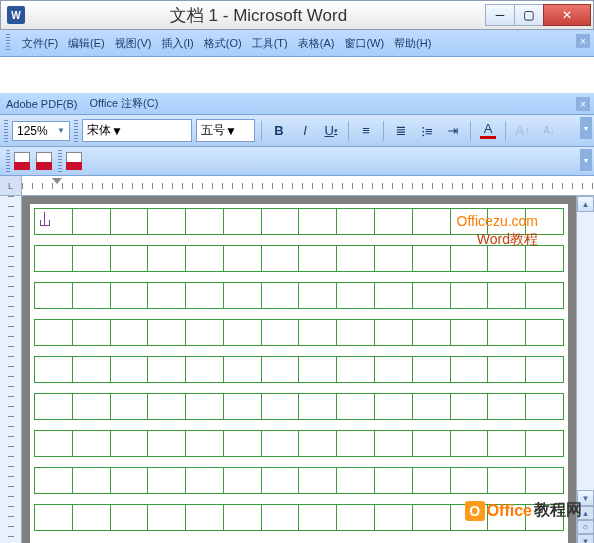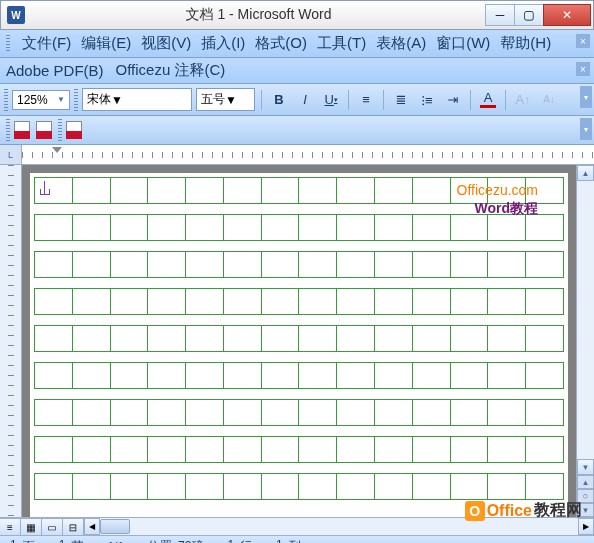--- a/index.html
+++ b/index.html
@@ -1,31 +1,31 @@
 <!DOCTYPE html>
 <html><head>
 <meta charset="utf-8">
 <style>
 * { margin: 0; padding: 0; box-sizing: border-box; }
 body { font-family: "Microsoft YaHei", SimSun, sans-serif; font-size: 12px; background: #fff; width: 594px; height: 543px; overflow: hidden; position: relative; }
 
 
 .titlebar { height: 30px; background: linear-gradient(#fff, #e8e8e8); border: 1px solid #8a9db5; display: flex; align-items: center; position: relative; }
 .titlebar .app-icon { width: 18px; height: 18px; margin: 0 6px; background: #2b579a; border-radius: 2px; display: flex; align-items: center; justify-content: center; color: #fff; font-size: 10px; font-weight: bold; }
-.titlebar .title { flex: 1; text-align: center; font-size: 14px; color: #333; }
+.titlebar .title { flex: 1; text-align: center; font-size: 17px; color: #333; }
 .win-btns { display: flex; height: 22px; margin-right: 2px; }
 .win-btn { width: 30px; height: 22px; border: 1px solid #9cb0cc; background: linear-gradient(#f5faff, #d5e5f5); display: flex; align-items: center; justify-content: center; margin-left: -1px; }
 .win-btn.close { width: 48px; background: linear-gradient(#e9756b, #c8433b); color: #fff; border-color: #9a3028; }
 
 
 .menubar { background: linear-gradient(#bfdbff, #a8cef8); border-bottom: 1px solid #7ba3d8; padding: 4px 6px; display: flex; flex-wrap: wrap; align-items: center; gap: 10px; position: relative; }
 .menu-handle { width: 4px; height: 18px; background: repeating-linear-gradient(#6c8cc8, #6c8cc8 1px, transparent 1px, transparent 3px); margin-right: 2px; }
-.menu-item { color: #1a3d6b; font-size: 15px; cursor: default; }
+.menu-item { color: #1a3d6b; font-size: 11px; cursor: default; }
 .menu-close { position: absolute; right: 4px; top: 4px; width: 14px; height: 14px; background: #8cb0e0; color: #fff; font-size: 10px; display: flex; align-items: center; justify-content: center; }
-.menubar-row2 { background: linear-gradient(#bfdbff, #a8cef8); border-bottom: 1px solid #7ba3d8; padding: 3px 6px; display: flex; align-items: center; gap: 12px; position: relative; }
+.menubar-row2 { background: linear-gradient(#bfdbff, #a8cef8); border-bottom: 1px solid #7ba3d8; padding: 3px 6px; display: flex; align-items: center; gap: 12px; position: relative; margin-top: 36px; }
 
 
 .toolbar { background: linear-gradient(#d4e7ff, #b0d0f5); border-bottom: 1px solid #7ba3d8; padding: 4px 4px; display: flex; align-items: center; gap: 4px; position: relative; }
 .tool-handle { width: 4px; height: 22px; background: repeating-linear-gradient(#6c8cc8, #6c8cc8 1px, transparent 1px, transparent 3px); }
 .zoom-box { background: #fff; border: 1px solid #7b9ed0; padding: 2px 4px; width: 58px; font-size: 12px; display: flex; align-items: center; }
 .zoom-box .dd { margin-left: auto; font-size: 8px; color: #4a6ca8; }
 .font-box { background: #fff; border: 1px solid #7b9ed0; padding: 2px 4px; width: 110px; font-size: 12px; display: flex; align-items: center; }
 .size-box { background: #fff; border: 1px solid #7b9ed0; padding: 2px 4px; width: 59px; font-size: 12px; display: flex; align-items: center; }
 .tb-btn { width: 22px; height: 22px; display: flex; align-items: center; justify-content: center; font-size: 13px; color: #1a3d6b; border: 1px solid transparent; }
 .sep { width: 1px; height: 20px; background: #8cb0e0; margin: 0 2px; }
@@ -56,21 +56,21 @@
 .grid-spacer { height: 10px; }
 .cursor { position: absolute; left: 10px; top: 8px; width: 8px; height: 14px; }
 .cursor::before { content: ''; position: absolute; width: 1px; height: 14px; background: #8040a0; left: 4px; }
 .cursor::after { content: ''; position: absolute; width: 8px; height: 5px; border: 1px solid #8040a0; border-top: none; bottom: 0; }
 
 
 .wm1 { position: absolute; right: 30px; top: 8px; font-size: 11px; text-align: right; line-height: 1.3; }
 .wm1 .l1 { color: #1a62b8; font-size: 18px; font-weight: bold; }
 .wm1 .l1 b { color: #ff7b00; }
 .wm1 .l2 { color: #ff7b00; font-size: 14px; }
-.wm1 .l3 { color: #701a75; font-weight: bold; font-size: 14px; }
+.wm1 .l3 { color: #c2410c; font-weight: normal; font-size: 14px; }
 .wm2 { position: absolute; right: 12px; bottom: 22px; font-size: 16px; color: #ff7b00; font-weight: bold; display: flex; align-items: center; gap: 2px; }
 .wm2 .blk { color: #333; font-size: 12px; font-weight: normal; }
 .wm2 .cube { width: 20px; height: 20px; background: #ff9a1a; display: inline-flex; align-items: center; justify-content: center; color: #fff; border-radius: 3px; font-size: 14px; }
 
 
 .vscroll { width: 18px; background: #d4e0f4; border-left: 1px solid #9cb0cc; display: flex; flex-direction: column; }
 .vs-btn { height: 16px; background: linear-gradient(#f0f6ff, #cde0f8); border: 1px solid #9cb0cc; display: flex; align-items: center; justify-content: center; font-size: 8px; color: #4a6ca8; }
 .vs-track { flex: 1; background: #e8f0fc; }
 .nav-btns { display: flex; flex-direction: column; }
 .nav-btn { height: 14px; background: #d4e0f4; border: 1px solid #9cb0cc; display: flex; align-items: center; justify-content: center; font-size: 9px; color: #4a6ca8; }
@@ -109,21 +109,21 @@
   <span class="menu-item">格式(O)</span>
   <span class="menu-item">工具(T)</span>
   <span class="menu-item">表格(A)</span>
   <span class="menu-item">窗口(W)</span>
   <span class="menu-item">帮助(H)</span>
   <div class="menu-close">×</div>
 </div>
 
 <div class="menubar-row2">
   <span class="menu-item">Adobe PDF(B)</span>
-  <span class="menu-item">Officezu 注释(C)</span>
+  <span class="menu-item">Office 注释(C)</span>
   <div class="menu-close">×</div>
 </div>
 
 <div class="toolbar">
   <div class="tool-handle"></div>
   <div class="zoom-box">
       <span>125%</span>
       <span class="dd">▼</span>
     </div>
   <div class="tool-handle"></div>

